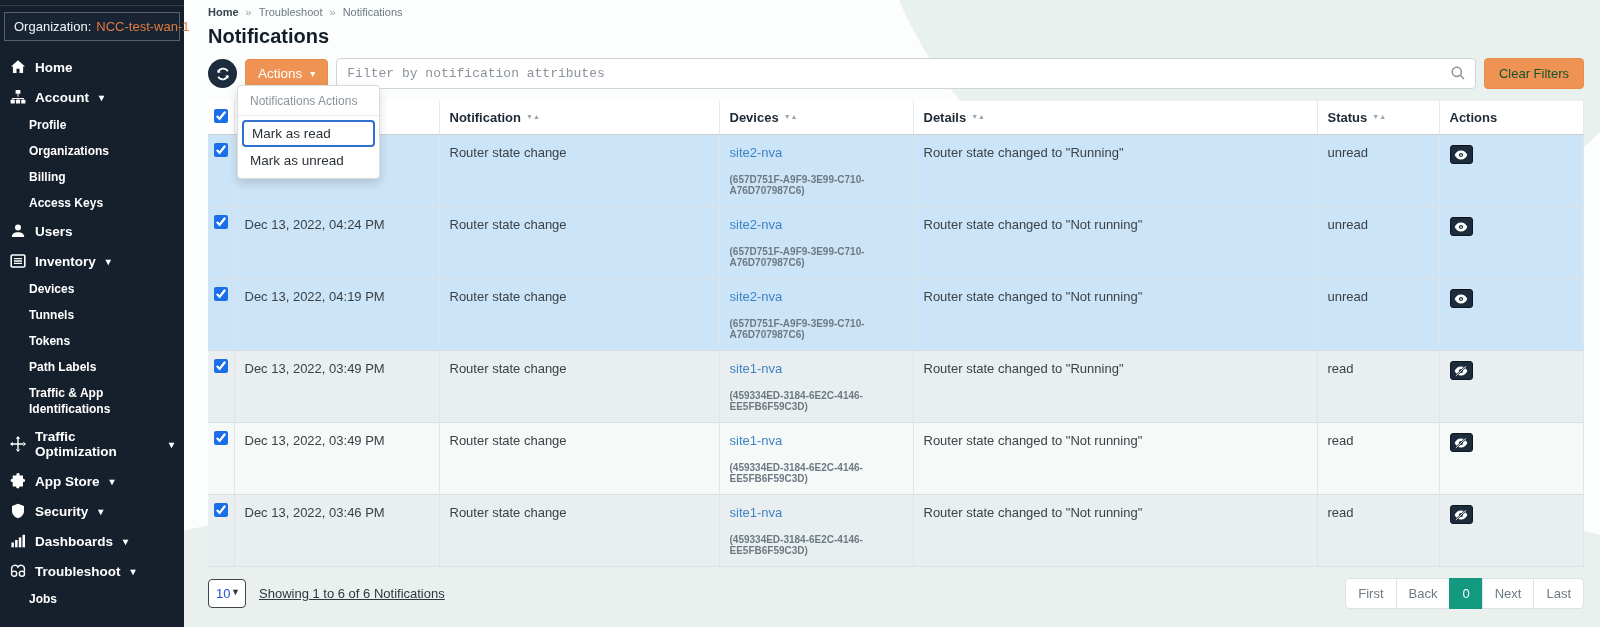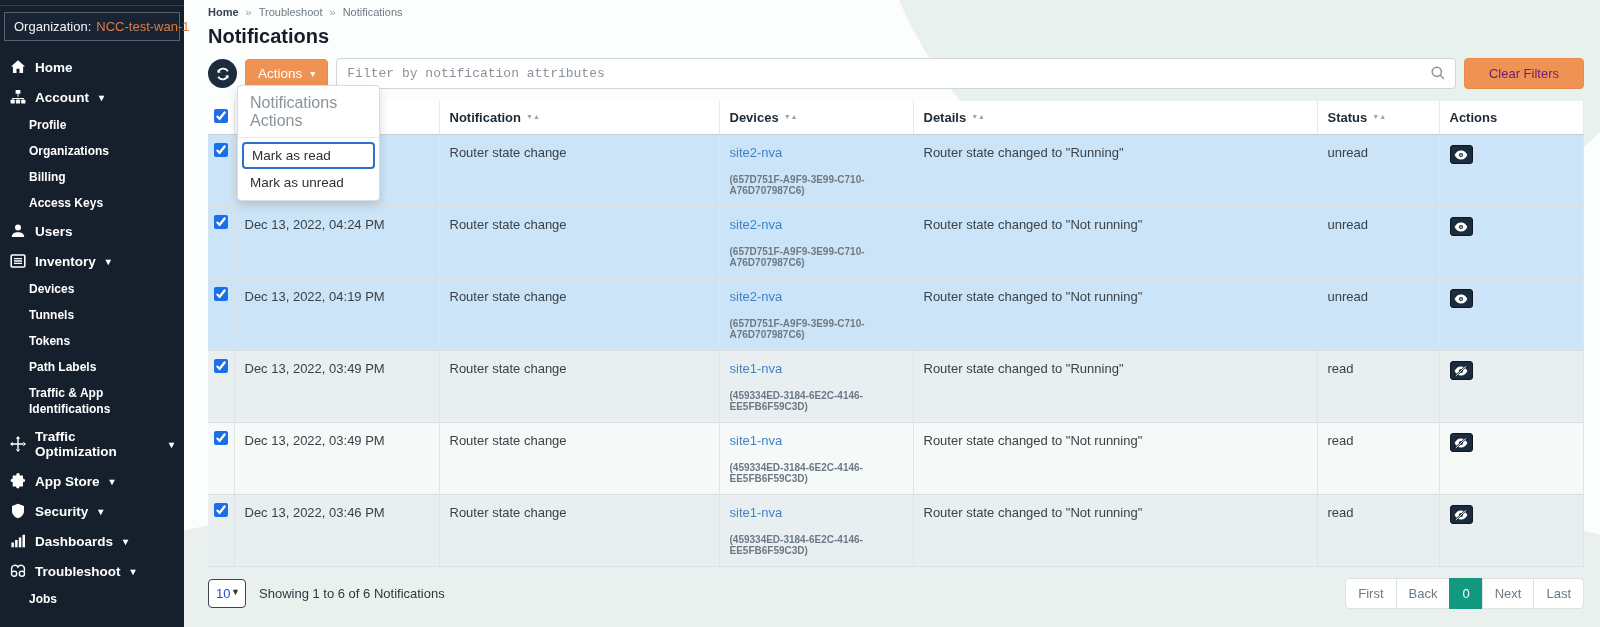--- a/index.html
+++ b/index.html
@@ -36,53 +36,53 @@
     display:flex;align-items:center;justify-content:center;flex:0 0 auto;cursor:pointer;padding:0;}
   .actions-btn{background:#ef9355;color:#fff;border:1px solid #ec8a47;border-radius:4px;
     font-size:13.5px;padding:6px 12px;display:flex;gap:7px;align-items:center;cursor:pointer;
     font-family:"Liberation Sans",sans-serif;}
   .actions-btn .caret{font-size:10px;}
   .filter-wrap{flex:1;position:relative;}
   .filter-input{width:100%;box-sizing:border-box;height:31px;border:1px solid #cfd6da;border-radius:4px;
     padding:0 34px 0 10px;font-size:13px;color:#333;font-family:Liberation Mono, monospace;background:#fff;}
   .filter-input::placeholder{color:#8a939b;}
   .search-ic{position:absolute;right:10px;top:7px;width:16px;height:16px;cursor:pointer;}
-  .clear-btn{background:#ef9355;color:#701a75;border:1px solid #ec8a47;border-radius:4px;font-size:13px;
-    padding:7px 24px;white-space:nowrap;cursor:pointer;font-family:"Liberation Sans",sans-serif;}
+  .clear-btn{background:#ef9355;color:#14532d;border:1px solid #ec8a47;border-radius:4px;font-size:13px;
+    padding:7px 14px;white-space:nowrap;cursor:pointer;font-family:"Liberation Sans",sans-serif;}
   
   table{width:100%;border-collapse:collapse;margin-top:12px;table-layout:fixed;}
   th{background:#fff;text-align:left;font-size:13px;color:#1d2a36;padding:8px 10px;
     border-bottom:1px solid #c9d0d4;border-right:1px solid #e3e8ea;height:16px;font-weight:700;}
   td{font-size:13px;color:#3a4248;padding:10px 10px;border-bottom:1px solid #d9e0e3;
     border-right:1px solid #dfe5e7;vertical-align:top;height:33px;}
   th.cb,td.cb{padding:8px 4px;text-align:center;}
   tr.unread td{background:#cce4f7;}
   tr.read-a td{background:#e9eff0;}
   tr.read-b td{background:#f5f9f8;}
   input[type=checkbox]{width:14px;height:14px;accent-color:#1a6fe8;margin:0;cursor:pointer;}
   .sort{font-size:7px;color:#9aa4ac;margin-left:5px;vertical-align:3px;letter-spacing:0;}
   .dev-link{color:#3f83c6;text-decoration:none;cursor:pointer;}
   .uuid{font-size:10px;color:#6d7a84;margin-top:14px;font-weight:bold;}
   .act-btn{width:23px;height:19px;background:#1d2c3c;border:1px solid #0f1620;border-radius:3px;
     display:flex;align-items:center;justify-content:center;padding:0;cursor:pointer;}
   .act-btn svg{width:14px;height:12px;}
   
   .menu{position:absolute;left:53px;top:85px;width:141px;background:#fff;border:1px solid #d8dde0;
     border-radius:4px;box-shadow:0 4px 10px rgba(0,0,0,.15);z-index:30;padding-bottom:4px;}
-  .menu-header{font-size:16px;color:#8a939b;padding:8px 12px 7px;border-bottom:1px solid #e6eaec;margin-bottom:4px;}
+  .menu-header{font-size:12px;color:#8a939b;padding:8px 12px 7px;border-bottom:1px solid #e6eaec;margin-bottom:4px;}
   .menu-item{font-size:13.5px;color:#2a3238;padding:6px 12px;cursor:pointer;}
   .menu-item.focused{border:2px solid #2e6fd0;border-radius:4px;margin:0 4px;padding:4px 8px;}
   
   .tfooter{display:flex;align-items:center;gap:13px;margin-top:11px;}
   .size-wrap{position:relative;width:38px;height:29px;border:1.5px solid #3d454d;border-radius:4px;
     background:#fff;display:flex;align-items:center;box-sizing:border-box;}
   .size-wrap select{appearance:none;-webkit-appearance:none;border:none;background:transparent;
     font-size:13px;padding:0 0 0 7px;width:100%;color:#1d4ed8;font-family:"Liberation Sans",sans-serif;cursor:pointer;}
   .size-caret{position:absolute;right:5px;top:7px;font-size:9px;color:#333;pointer-events:none;}
-  .showing{font-size:13px;color:#2f3840;}
+  .showing{font-size:13px;color:#2f3840;text-decoration:underline;}
   .pager{margin-left:auto;display:flex;}
   .pg{background:#fff;border:1px solid #dde2e6;color:#6d7a84;font-size:13px;padding:7px 12px;
     margin-left:-1px;cursor:pointer;font-family:"Liberation Sans",sans-serif;}
   .pg:first-child{border-radius:4px 0 0 4px;margin-left:0;}
   .pg:last-child{border-radius:0 4px 4px 0;}
   .pg.active{background:#12997f;border-color:#12997f;color:#fff;}
 </style>
 </head>
 <body>
 

